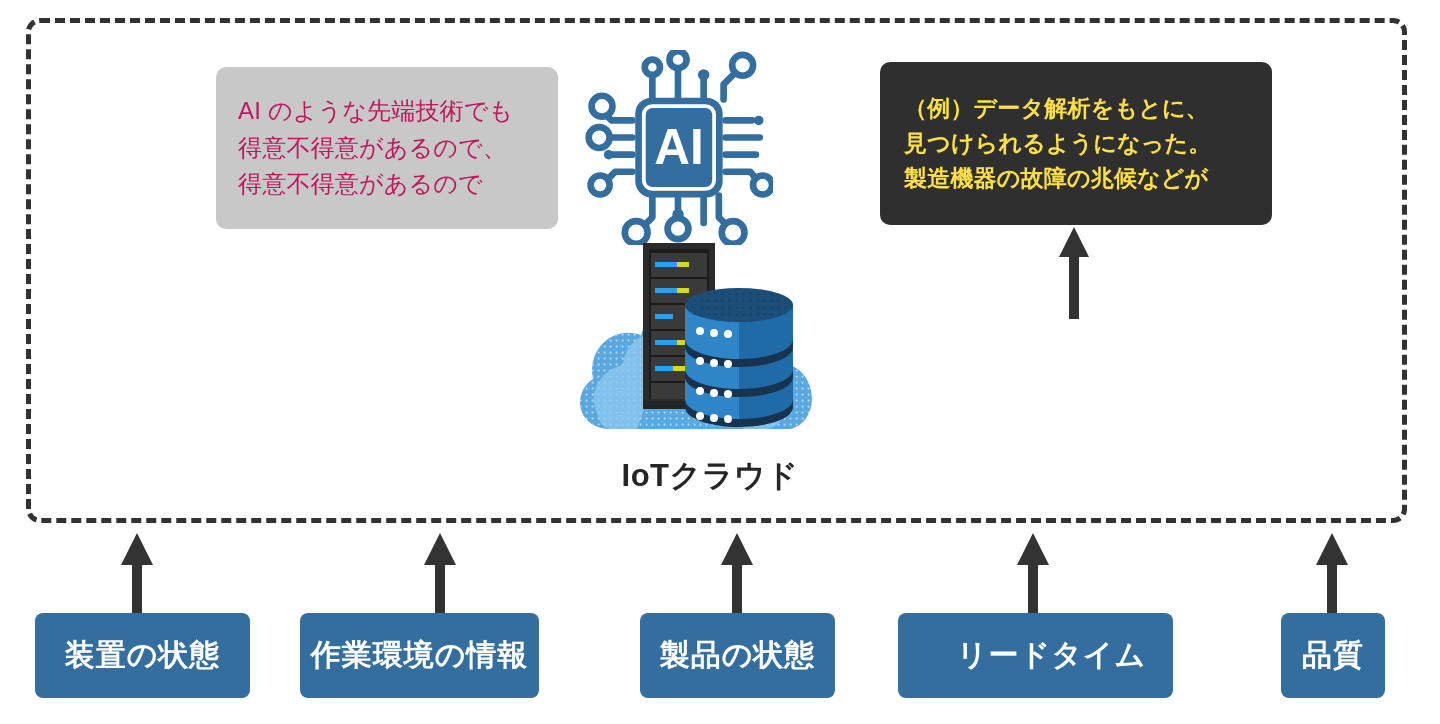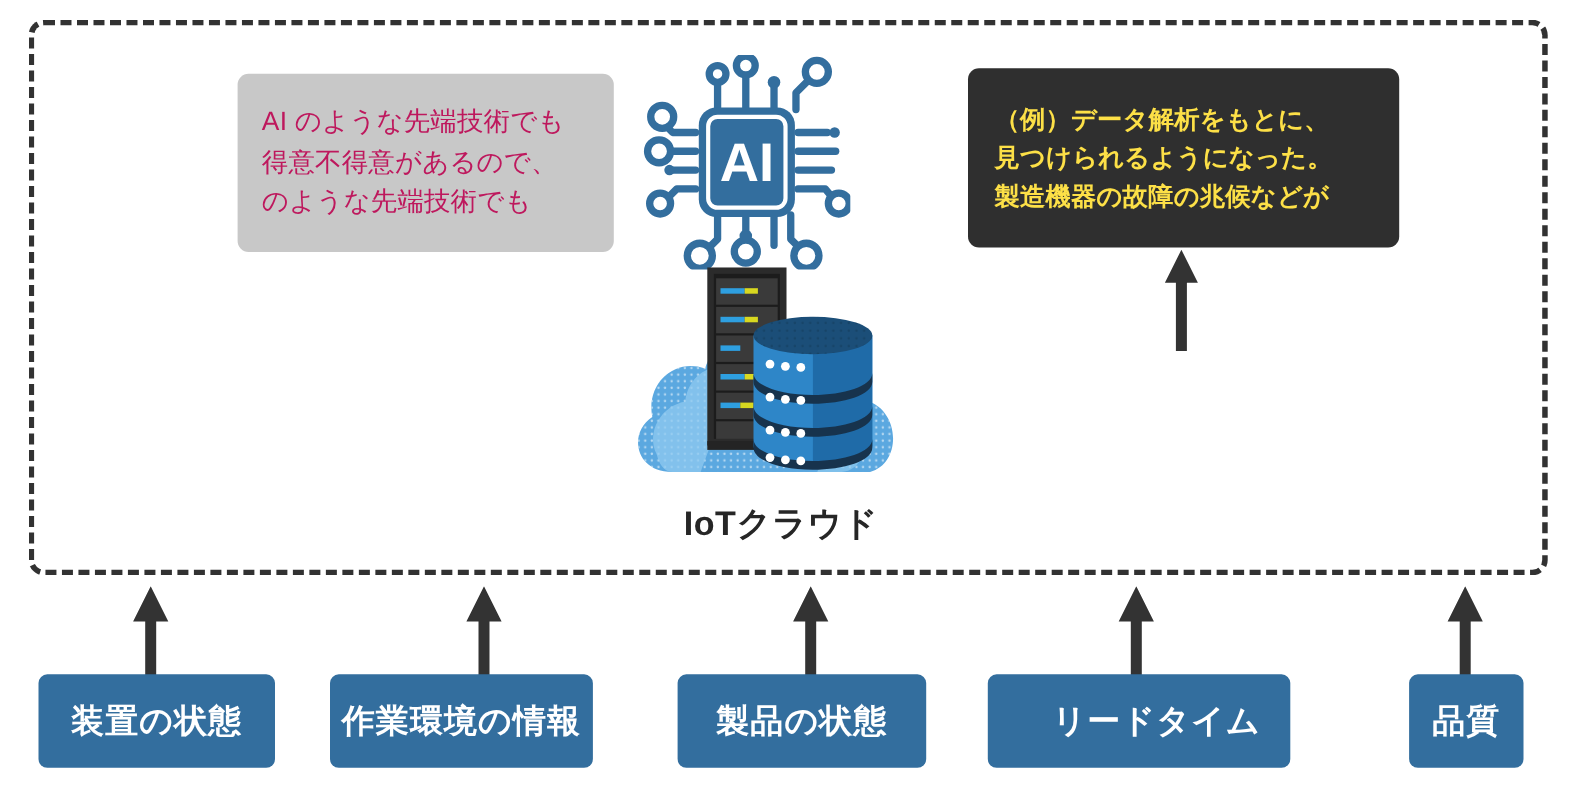--- a/index.html
+++ b/index.html
@@ -139,21 +139,21 @@
 </head>
 <body>
 
 <div id="stage">
 
   <div class="dashed-zone"></div>
 
   <div class="callout callout-gray">
     <span class="cl">AI のような先端技術でも</span>
     <span class="cl">得意不得意があるので、</span>
-    <span class="cl">のような先端技術でも</span>
+    <span class="cl">得意不得意があるので</span>
   </div>
 
   <div class="callout callout-dark top">
     <span class="cl">（例）データ解析をもとに、</span>
     <span class="cl">見つけられるようになった。</span>
     <span class="cl">製造機器の故障の兆候などが</span>
   </div>
 
 
   <div class="arrow-up" style="left:1056px; top:227px;">
@@ -319,21 +319,21 @@
         </svg>
       </div>
     </div>
   <div id="sources-layer">
       <div class="source-box" style="left: 35px; width: 215px; align-items: center;">
         <span>装置の状態</span>
       </div>
       <div class="source-box" style="left: 300px; width: 239px;">
         <span>作業環境の情報</span>
       </div>
-      <div class="source-box" style="left: 616px; width: 226px; justify-content: center;">
+      <div class="source-box" style="left: 640px; width: 195px; justify-content: center;">
         <span>製品の状態</span>
       </div>
       <div class="source-box" style="left: 898px; width: 275px; padding-left: 32px;">
         <span>リードタイム</span>
       </div>
       <div class="source-box" style="left: 1281px; width: 104px;">
         <span>品質</span>
       </div>
     </div>
 

